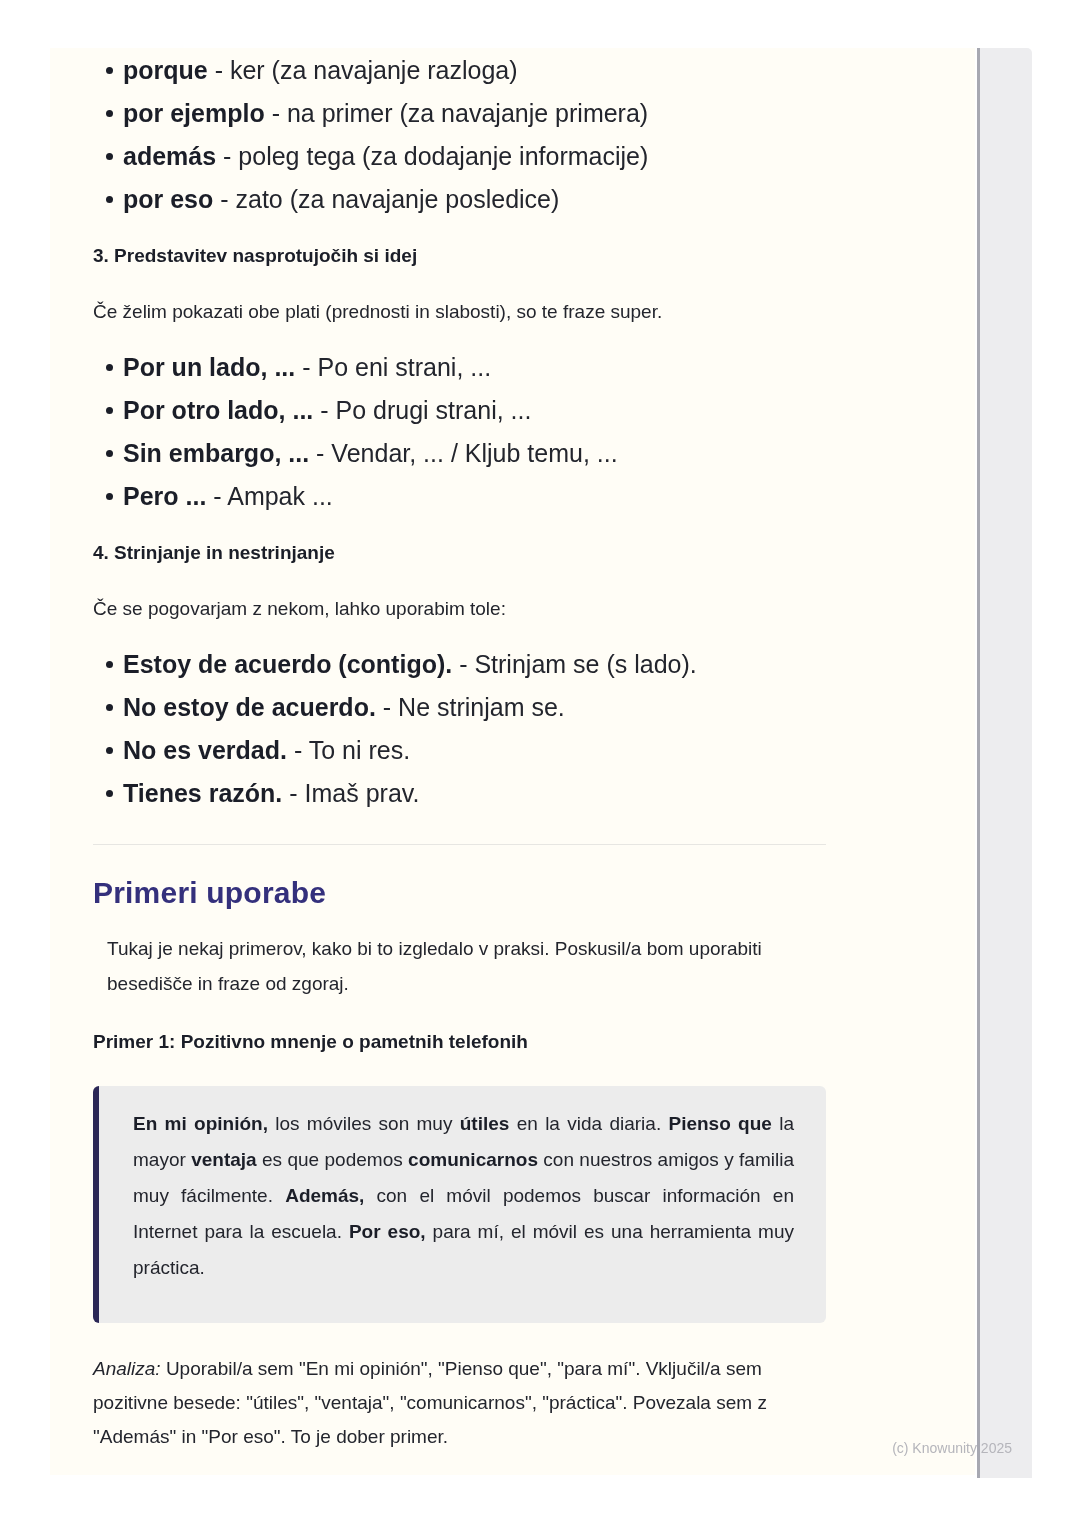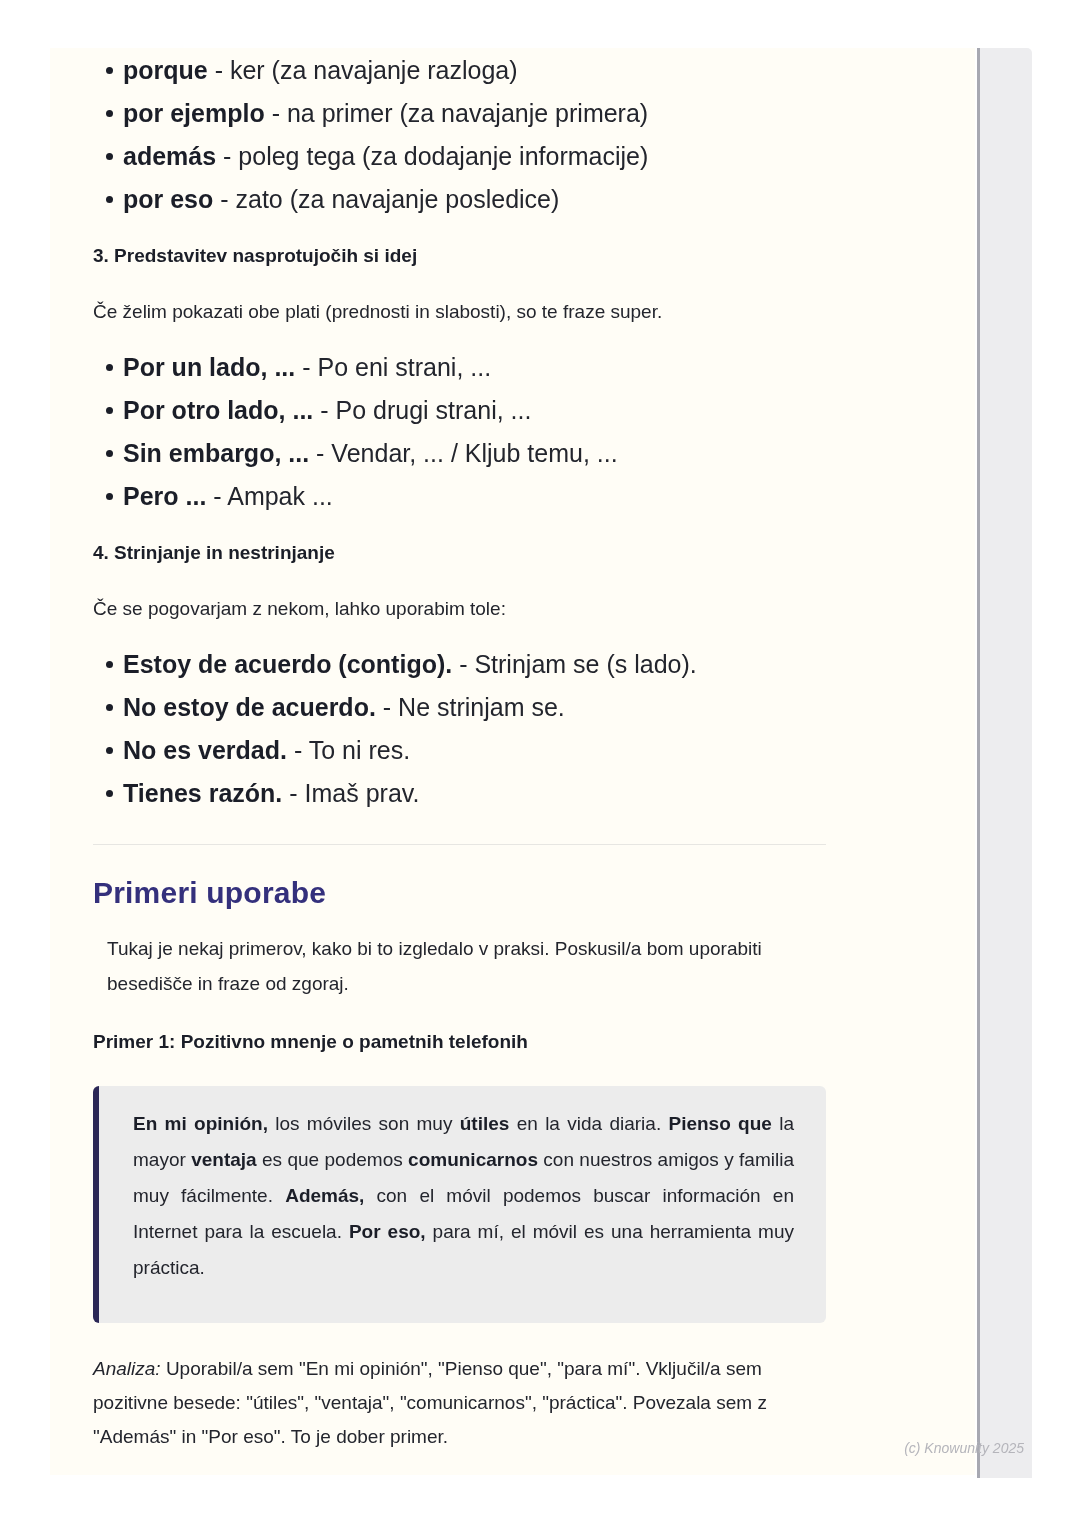--- a/index.html
+++ b/index.html
@@ -63,23 +63,23 @@
   .quote p{
     margin:0;font-size:19px;line-height:36px;
     text-align:justify;
   }
   .seg-bold{font-weight:700;color:var(--text_strong,#1B1E28);}
   p.analysis{
     margin:29px 0 0 0;font-size:19px;line-height:34px;width:733px;
   }
   p.analysis em{}
   .watermark{
-    position:absolute;right:56px;top:1440px;
+    position:absolute;right:68px;top:1440px;
     font-size:14px;color:var(--watermark_text,#B5B5BB);
-    z-index:5;white-space:nowrap;font-style:italic;
+    z-index:5;white-space:nowrap;
   }
 </style>
 </head>
 <body>
 
 <div class="card">
 
   <ul class="vlist first">
 
       <li><span class="term">porque</span><span> - ker (za navajanje razloga)</span></li>

